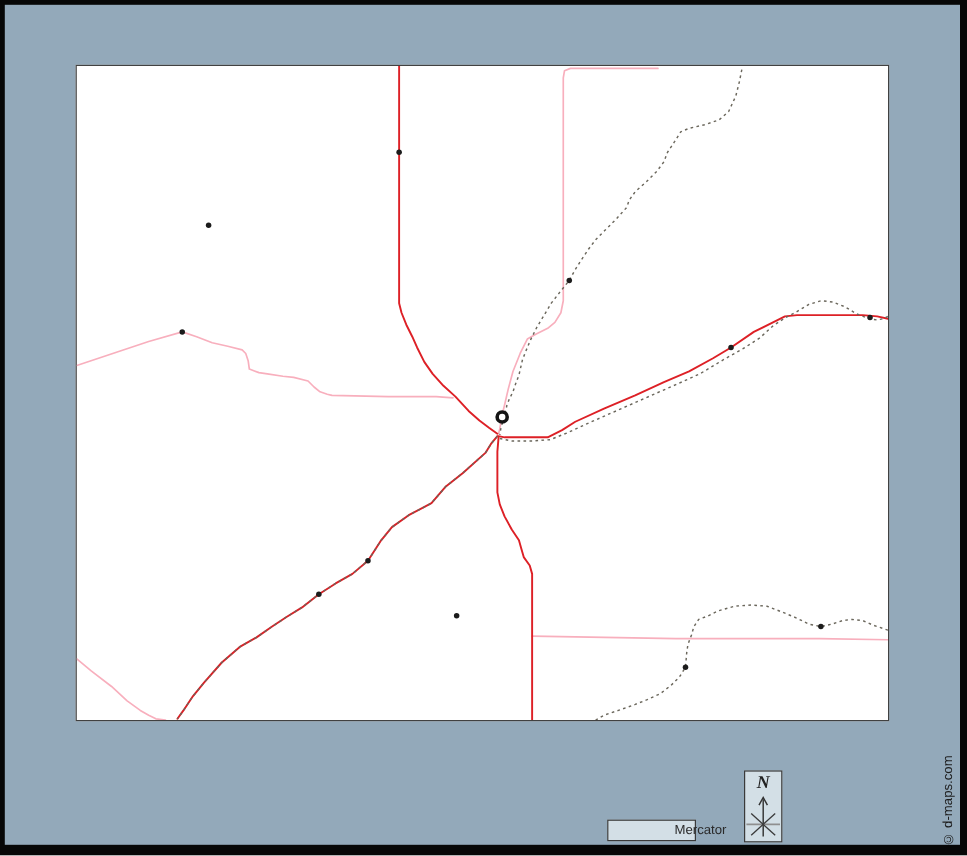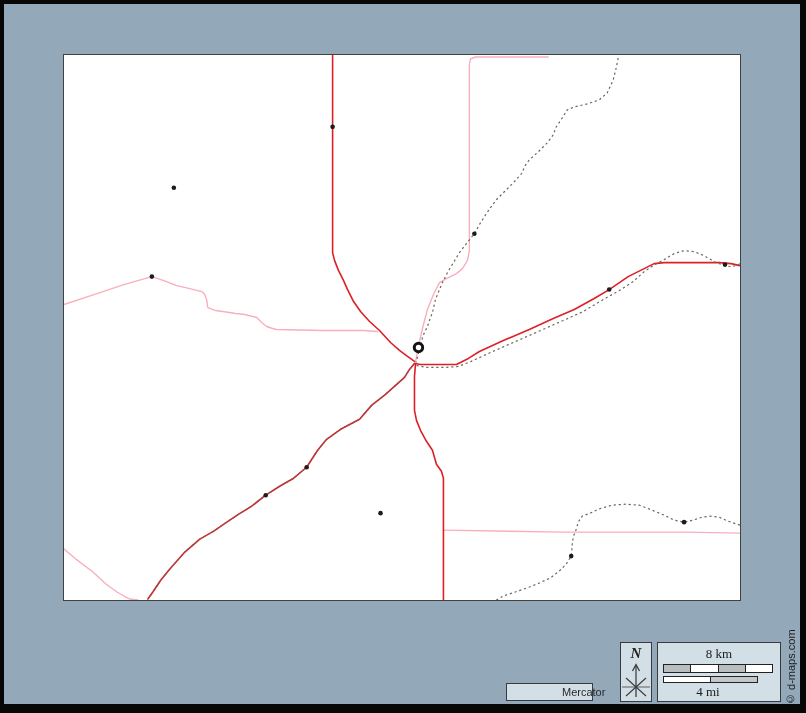--- a/index.html
+++ b/index.html
@@ -13,21 +13,21 @@
   #north-box .n{font-family:"Liberation Serif",serif;font-style:italic;font-weight:bold;font-size:15px;color:#222;line-height:17px;margin-top:2px;}
   #scale-box{left:657px;top:642px;width:124px;height:60px;}
   .scale-text{font-family:"Liberation Serif",serif;font-size:13px;color:#1c1c1c;text-align:center;line-height:15px;}
   #km-label{margin-top:3px;}
   .bar{box-sizing:border-box;border:1px solid #222;display:flex;margin-left:5px;}
   #km-bar{width:110px;height:9px;margin-top:3px;}
   #mi-bar{width:95px;height:7px;margin-top:3px;}
   .bar .seg{flex:1;border-right:1px solid #222;}
   .bar .seg:last-child{border-right:none;}
   #mi-label{width:100px;margin-top:1px;}
-  #mercator-box{left:506px;top:683px;width:87px;height:18px;display:flex;align-items:center;padding-left:4px;gap:48px;}
+  #mercator-box{left:506px;top:683px;width:74px;height:18px;display:flex;align-items:center;padding-left:4px;gap:48px;}
   #mercator-box .lbl{font-size:11px;color:#2a2a2a;margin-left:3px;}
   #copyright{position:absolute;left:782px;top:629px;height:76px;width:17px;writing-mode:vertical-rl;transform:rotate(180deg);font-size:11px;color:#1d1d1d;display:flex;align-items:center;justify-content:center;white-space:nowrap;}
 </style>
 </head>
 <body>
 
 <div id="stage">
   <div id="bg"></div>
 
   <div id="map">
@@ -63,34 +63,20 @@
     <div class="n">N</div>
     <svg width="30" height="38" viewBox="0 0 30 38" xmlns="http://www.w3.org/2000/svg">
       <line x1="15" y1="4" x2="15" y2="35" stroke="#333" stroke-width="1.2"></line>
       <path d="M11.5 9 L15 2.5 L18.5 9" fill="none" stroke="#333" stroke-width="1.2"></path>
       <line x1="1" y1="25" x2="29" y2="25" stroke="#8f8f8f" stroke-width="1.6"></line>
       <line x1="5" y1="16" x2="25" y2="34" stroke="#3a3a3a" stroke-width="1.1"></line>
       <line x1="25" y1="16" x2="5" y2="34" stroke="#3a3a3a" stroke-width="1.1"></line>
     </svg>
   </div>
 
-  <div id="scale-box" class="panel">
-    <div id="km-label" class="scale-text">8 km</div>
-    <div id="km-bar" class="bar">
-        <div class="seg" style="background: rgb(185, 189, 189);"></div>
-        <div class="seg" style="background: rgb(255, 255, 255);"></div>
-        <div class="seg" style="background: rgb(185, 189, 189);"></div>
-        <div class="seg" style="background: rgb(255, 255, 255);"></div>
-      </div>
-    <div id="mi-bar" class="bar">
-        <div class="seg" style="background: rgb(255, 255, 255);"></div>
-        <div class="seg" style="background: rgb(195, 199, 199);"></div>
-      </div>
-    <div id="mi-label" class="scale-text">4 mi</div>
-  </div>
 
   <div id="mercator-box" class="panel">
     <svg width="37" height="14" viewBox="0 0 37 14" xmlns="http://www.w3.org/2000/svg">
       <circle cx="5.5" cy="7" r="4.2" fill="none" stroke="#6a6a6a" stroke-width="1.1"></circle>
       <line x1="12" y1="7" x2="22" y2="7" stroke="#4a4a4a" stroke-width="1.1"></line>
       <path d="M19 4 L23 7 L19 10" fill="none" stroke="#4a4a4a" stroke-width="1.1"></path>
       <rect x="26.5" y="2.5" width="9" height="9" fill="none" stroke="#6a6a6a" stroke-width="1.1"></rect>
     </svg>
     <span class="lbl">Mercator</span>
   </div>

